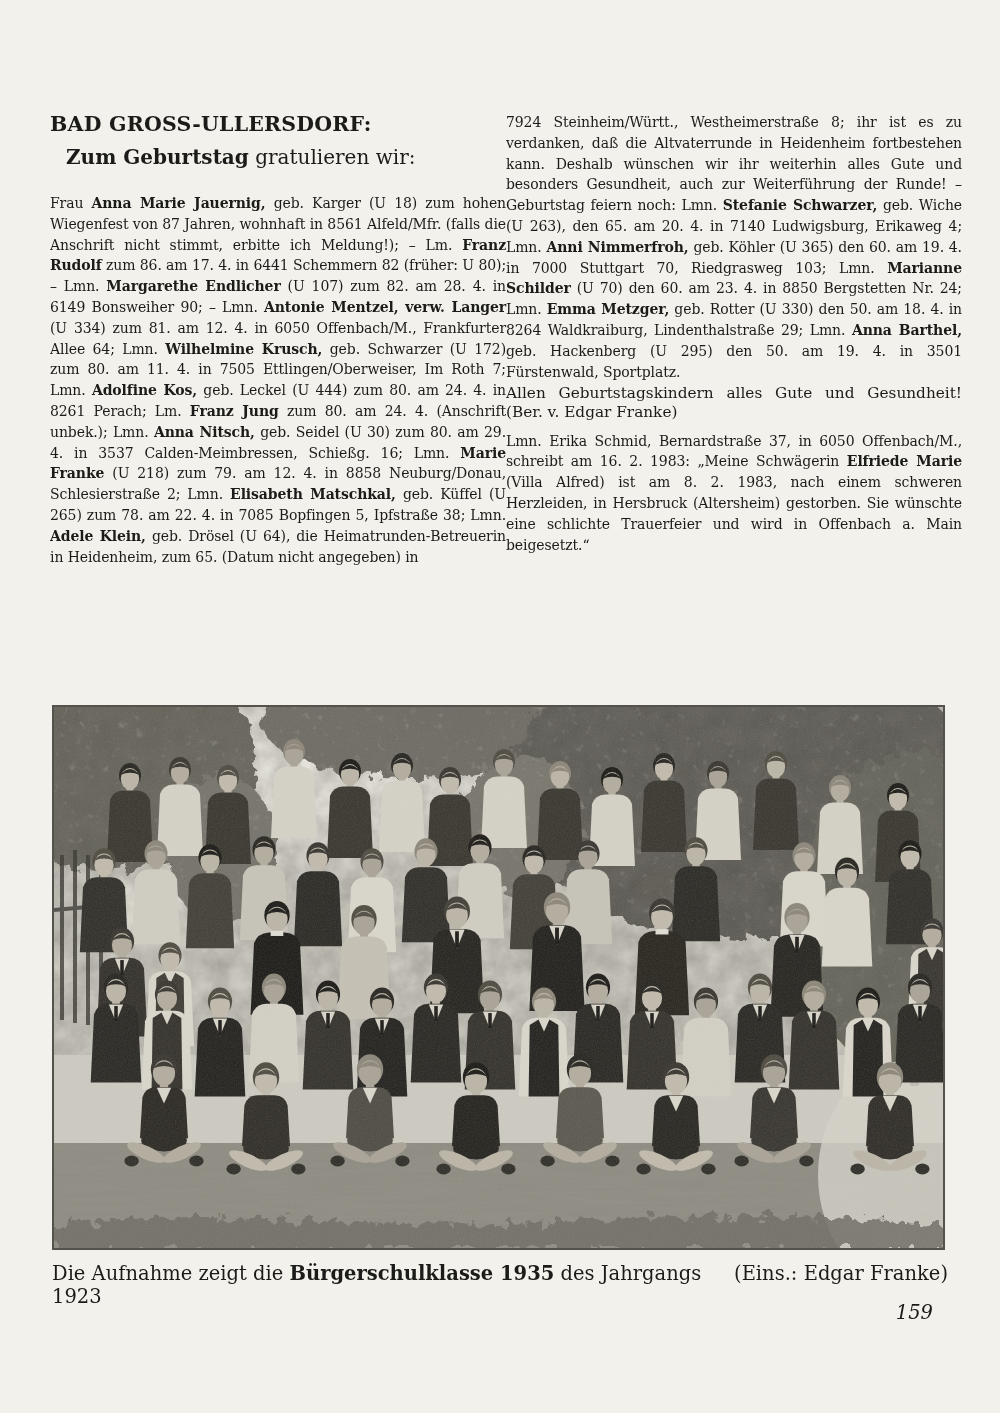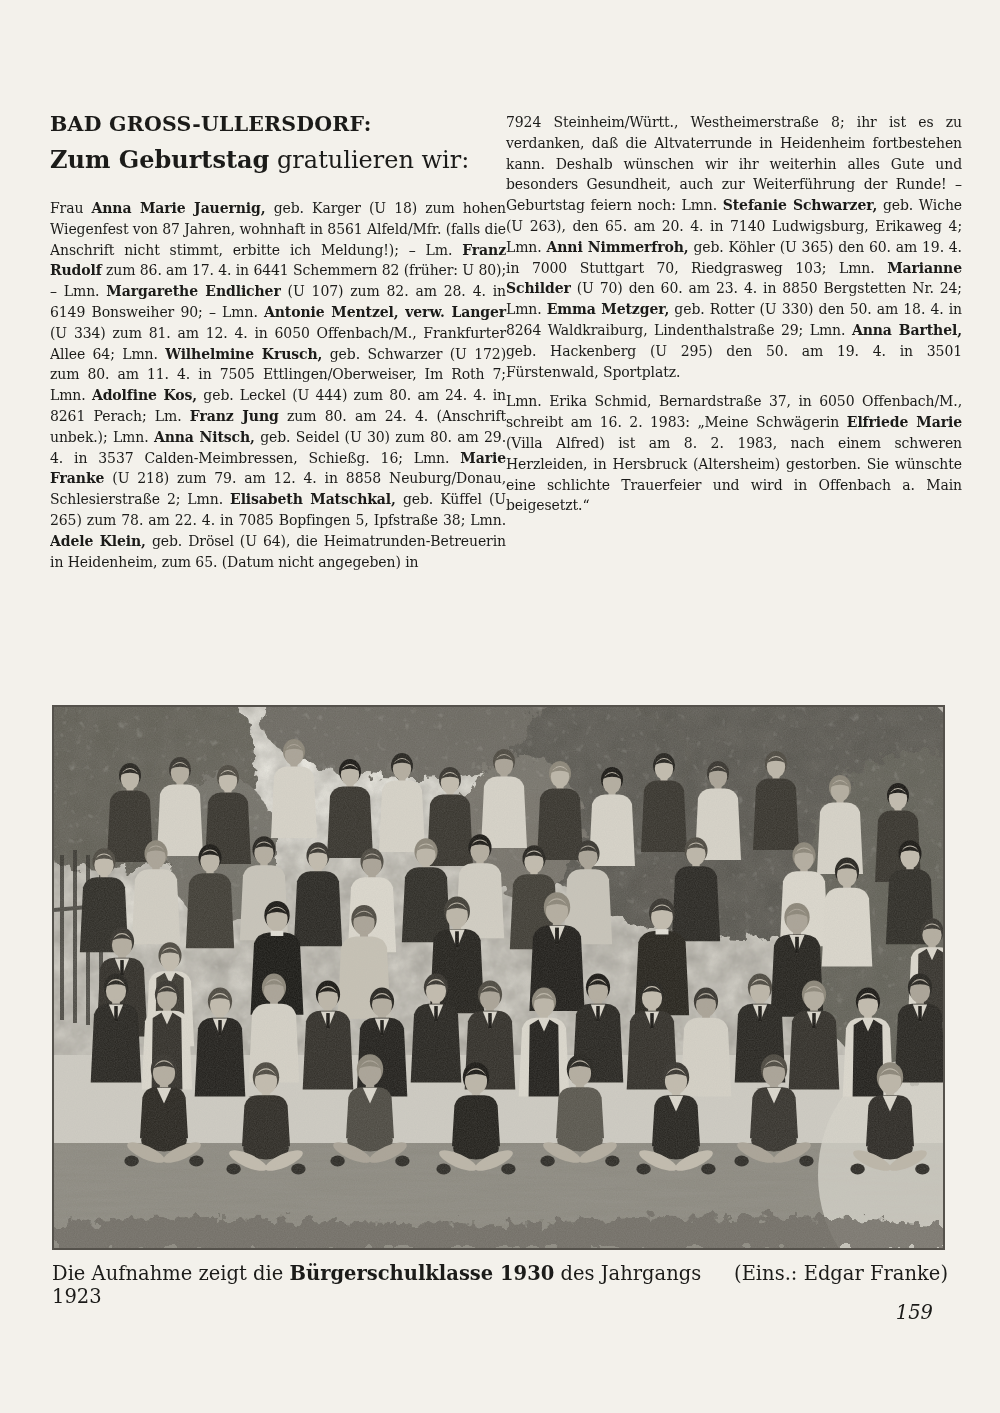--- a/index.html
+++ b/index.html
@@ -13,21 +13,21 @@
     background:var(--paper,#f3f1eb);
     color:var(--ink,#1b1b19);
     overflow:hidden;
   }
   .columns{
     position:absolute;left:50px;top:112px;width:912px;height:592px;
     display:flex;overflow:hidden;
   }
   .col{flex:1 1 0;}
   .heading{font-size:20.5px;font-weight:bold;margin:0 0 9px 0;letter-spacing:.2px;}
-  .subheading{font-size:24px;margin:0 0 24px 0;}
+  .subheading{font-size:20px;margin:0 0 24px 16px;}
   .subheading b{font-weight:bold;}
   .body-text{
     font-size:14px;line-height:20.8px;margin:0;
     text-align:justify;letter-spacing:-0.1px;
   }
   .body-text b{font-weight:bold;}
   .note-text{
     font-size:15.3px;line-height:18.6px;margin:2px 0 0 0;
     text-align:justify;
   }
@@ -53,20 +53,21 @@
 <div class="page" style="--paper: #f3f1eb; --ink: #1b1b19;">
 
   <div class="columns">
     <div class="col">
       <h2 class="heading">BAD GROSS-ULLERSDORF:</h2>
       <p class="subheading"><b>Zum Geburtstag</b> gratulieren wir:</p>
       <p class="body-text">Frau <b>Anna Marie Jauernig,</b> geb. Karger (U 18) zum hohen Wiegenfest von 87 Jahren, wohnhaft in 8561 Alfeld/Mfr. (falls die Anschrift nicht stimmt, erbitte ich Meldung!); – Lm. <b>Franz Rudolf</b> zum 86. am 17. 4. in 6441 Schemmern 82 (früher: U 80); – Lmn. <b>Margarethe Endlicher</b> (U 107) zum 82. am 28. 4. in 6149 Bonsweiher 90; – Lmn. <b>Antonie Mentzel, verw. Langer</b> (U 334) zum 81. am 12. 4. in 6050 Offenbach/M., Frankfurter Allee 64; Lmn. <b>Wilhelmine Krusch,</b> geb. Schwarzer (U 172) zum 80. am 11. 4. in 7505 Ettlingen/Oberweiser, Im Roth 7; Lmn. <b>Adolfine Kos,</b> geb. Leckel (U 444) zum 80. am 24. 4. in 8261 Perach; Lm. <b>Franz Jung</b> zum 80. am 24. 4. (Anschrift unbek.); Lmn. <b>Anna Nitsch,</b> geb. Seidel (U 30) zum 80. am 29. 4. in 3537 Calden-Meimbressen, Schießg. 16; Lmn. <b>Marie Franke</b> (U 218) zum 79. am 12. 4. in 8858 Neuburg/Donau, Schlesierstraße 2; Lmn. <b>Elisabeth Matschkal,</b> geb. Küffel (U 265) zum 78. am 22. 4. in 7085 Bopfingen 5, Ipfstraße 38; Lmn. <b>Adele Klein,</b> geb. Drösel (U 64), die Heimatrunden-Betreuerin in Heidenheim, zum 65. (Datum nicht angegeben) in</p>
     </div>
     <div class="col">
       <p class="body-text">7924 Steinheim/Württ., Westheimerstraße 8; ihr ist es zu verdanken, daß die Altvaterrunde in Heidenheim fortbestehen kann. Deshalb wünschen wir ihr weiterhin alles Gute und besonders Gesundheit, auch zur Weiterführung der Runde! – Geburtstag feiern noch: Lmn. <b>Stefanie Schwarzer,</b> geb. Wiche (U 263), den 65. am 20. 4. in 7140 Ludwigsburg, Erikaweg 4; Lmn. <b>Anni Nimmerfroh,</b> geb. Köhler (U 365) den 60. am 19. 4. in 7000 Stuttgart 70, Riedgrasweg 103; Lmn. <b>Marianne Schilder</b> (U 70) den 60. am 23. 4. in 8850 Bergstetten Nr. 24; Lmn. <b>Emma Metzger,</b> geb. Rotter (U 330) den 50. am 18. 4. in 8264 Waldkraiburg, Lindenthalstraße 29; Lmn. <b>Anna Barthel,</b> geb. Hackenberg (U 295) den 50. am 19. 4. in 3501 Fürstenwald, Sportplatz.</p>
+      <p class="note-text">Allen Geburtstagskindern alles Gute und Gesundheit! (Ber. v. Edgar Franke)</p>
       <p class="body-text para2">Lmn. Erika Schmid, Bernardstraße 37, in 6050 Offenbach/M., schreibt am 16. 2. 1983: „Meine Schwägerin <b>Elfriede Marie</b> (Villa Alfred) ist am 8. 2. 1983, nach einem schweren Herzleiden, in Hersbruck (Altersheim) gestorben. Sie wünschte eine schlichte Trauerfeier und wird in Offenbach a. Main beigesetzt.“</p>
     </div>
   </div>
 
   <figure class="photo-figure">
     <div class="photo" role="img" aria-label="Black-and-white group photograph of a school class outdoors in front of trees: rows of standing girls, teachers and a priest in the middle, boys standing and sitting cross-legged on the grass in front">
       <svg viewBox="0 0 893 545" preserveAspectRatio="none">
         <defs>
           <filter id="soft" x="-30%" y="-30%" width="160%" height="160%">
             <feGaussianBlur stdDeviation="16"></feGaussianBlur>
@@ -643,18 +644,18 @@
           </g>
 
         <path d="M0 545 L0 521 Q120 508 260 516 Q420 524 560 514 Q730 506 893 520 L893 545 Z" fill="#6e6b62" opacity="0.85" filter="url(#rough)"></path>
         <rect width="893" height="545" filter="url(#grain)"></rect>
         <rect x="1" y="1" width="891" height="543" fill="none" stroke="#55524c" stroke-width="2"></rect>
       </svg>
     </div>
   </figure>
 
   <div class="caption">
-    <span>Die Aufnahme zeigt die <b>Bürgerschulklasse 1930</b> des Jahrgangs 1923</span>
+    <span>Die Aufnahme zeigt die <b>Bürgerschulklasse 1935</b> des Jahrgangs 1923</span>
     <span class="credit">(Eins.: Edgar Franke)</span>
   </div>
 
   <div class="page-number">159</div>
 </div>
 
 </body></html>

